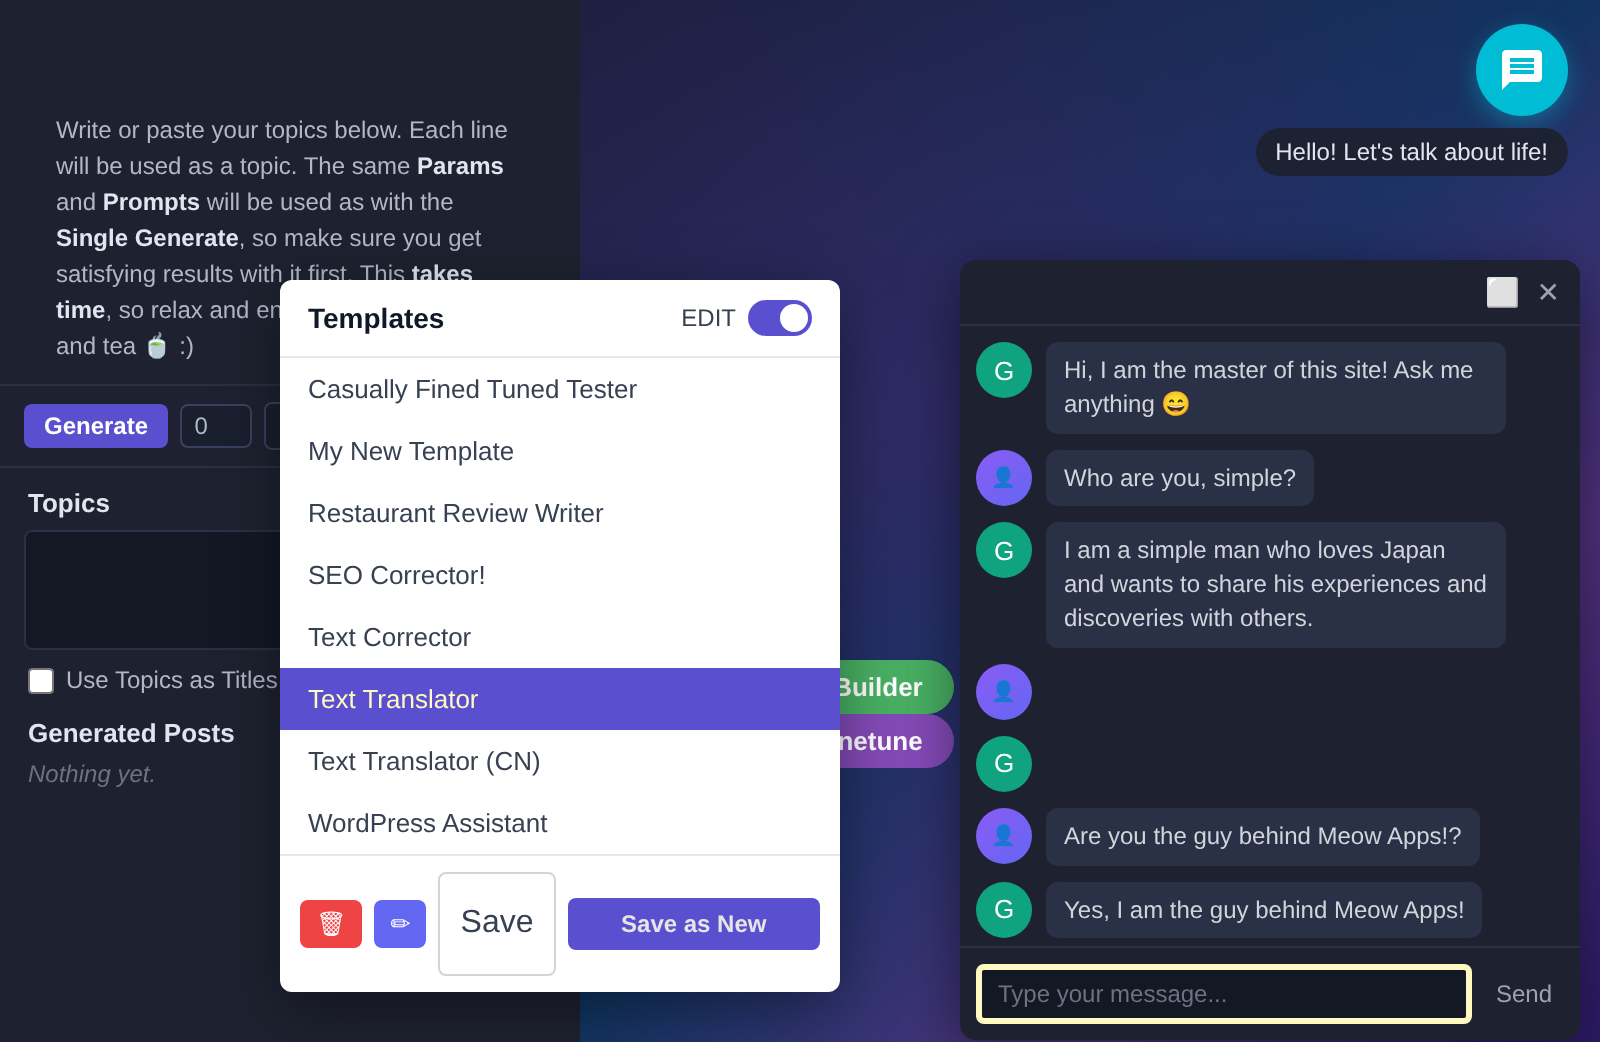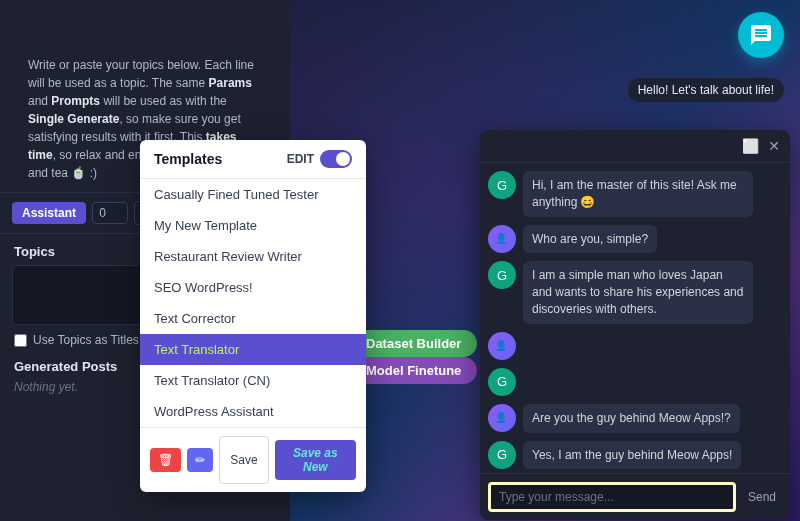--- a/index.html
+++ b/index.html
@@ -145,21 +145,21 @@
       font-size: 12px;
       color: #6b7280;
       font-style: italic;
     }
 
     
     .templates-overlay {
       position: absolute;
       top: 140px;
       left: 140px;
-      width: 226px;
+      width: 280px;
       background: white;
       border-radius: 6px;
       box-shadow: 0 8px 32px rgba(0,0,0,0.4);
       z-index: 50;
       overflow: hidden;
     }
 
     .templates-header {
       display: flex;
       align-items: center;
@@ -171,21 +171,21 @@
       font-size: 14px;
       font-weight: 600;
       color: #111827;
     }
     .edit-toggle {
       display: flex;
       align-items: center;
       gap: 6px;
       font-size: 12px;
       color: #374151;
-      font-weight: 700;
+      font-weight: 400;
     }
     .toggle-on {
       background: #5a4fcf;
       border-radius: 12px;
       width: 32px;
       height: 18px;
       position: relative;
       cursor: pointer;
       flex-shrink: 0;
     }
@@ -205,21 +205,21 @@
       overflow-y: auto;
     }
     .template-item {
       padding: 8px 14px;
       font-size: 13px;
       color: #374151;
       cursor: pointer;
     }
     .template-item.active {
       background: #5a4fcf;
-      color: #bef264;
+      color: #fef9c3;
     }
 
     .templates-footer {
       display: flex;
       align-items: center;
       gap: 6px;
       padding: 8px 10px;
       border-top: 1px solid #e5e7eb;
     }
     .btn-delete {
@@ -240,33 +240,32 @@
       cursor: pointer;
       font-size: 12px;
     }
     .btn-save {
       background: white;
       color: #374151;
       border: 1px solid #d1d5db;
       border-radius: 4px;
       padding: 16px 10px;
       cursor: pointer;
-      font-size: 12px;
+      font-size: 16px;
     }
     .btn-save-as-new {
       flex: 1;
       background: #5a4fcf;
-      color: #5eead4;
+      color: #e5e5e5;
       border: none;
       border-radius: 4px;
       padding: 6px 10px;
       cursor: pointer;
       font-size: 12px;
       font-weight: 600;
-      font-style: italic;
     }
 
     
     .chat-panel {
       position: absolute;
       top: 130px;
       right: 10px;
       width: 310px;
       background: #1e2230;
       border-radius: 8px;
@@ -364,21 +363,21 @@
 
     
     .floating-chat {
       position: absolute;
       top: 12px;
       right: 16px;
       z-index: 30;
       display: flex;
       flex-direction: column;
       align-items: flex-end;
-      gap: 20px;
+      gap: 6px;
     }
     .chat-bubble-icon {
       background: #00bcd4;
       width: 46px;
       height: 46px;
       border-radius: 50%;
       display: flex;
       align-items: center;
       justify-content: center;
       cursor: pointer;
@@ -474,21 +473,21 @@
 
 <div class="bg-image"></div>
 <div class="bg-overlay"></div>
 
 <div class="left-panel">
   <div class="instructions">
     Write or paste your topics below. Each line will be used as a topic. The same <strong>Params</strong> and <strong>Prompts</strong> will be used as with the <strong>Single Generate</strong>, so make sure you get satisfying results with it first. This <strong>takes time</strong>, so relax and enjoy some coffee ☕ and tea 🍵 :)
   </div>
 
   <div class="toolbar">
-    <button class="btn-generate">Assistant</button>
+    <button class="btn-generate">Generate</button>
     <input class="posts-count" type="number" value="0" style="">
     <select class="posts-select">
       <option>Posts</option>
     </select>
     <span class="progress-badge">0%</span>
   </div>
 
   <div class="section-title">Topics</div>
   <textarea class="topics-area" placeholder="" style=""></textarea>
 
@@ -506,21 +505,21 @@
     <span class="templates-title">Templates</span>
     <div class="edit-toggle">
       <span>EDIT</span>
       <div class="toggle-on"></div>
     </div>
   </div>
   <div class="template-list">
     <div class="template-item">Casually Fined Tuned Tester</div>
     <div class="template-item">My New Template</div>
     <div class="template-item">Restaurant Review Writer</div>
-    <div class="template-item">SEO WordPress!</div>
+    <div class="template-item">SEO Corrector!</div>
     <div class="template-item">Text Corrector</div>
     <div class="template-item active">Text Translator</div>
     <div class="template-item">Text Translator (CN)</div>
     <div class="template-item">WordPress Assistant</div>
   </div>
   <div class="templates-footer">
     <button class="btn-delete">🗑</button>
     <button class="btn-edit">✏</button>
     <button class="btn-save">Save</button>
     <button class="btn-save-as-new">Save as New</button>

